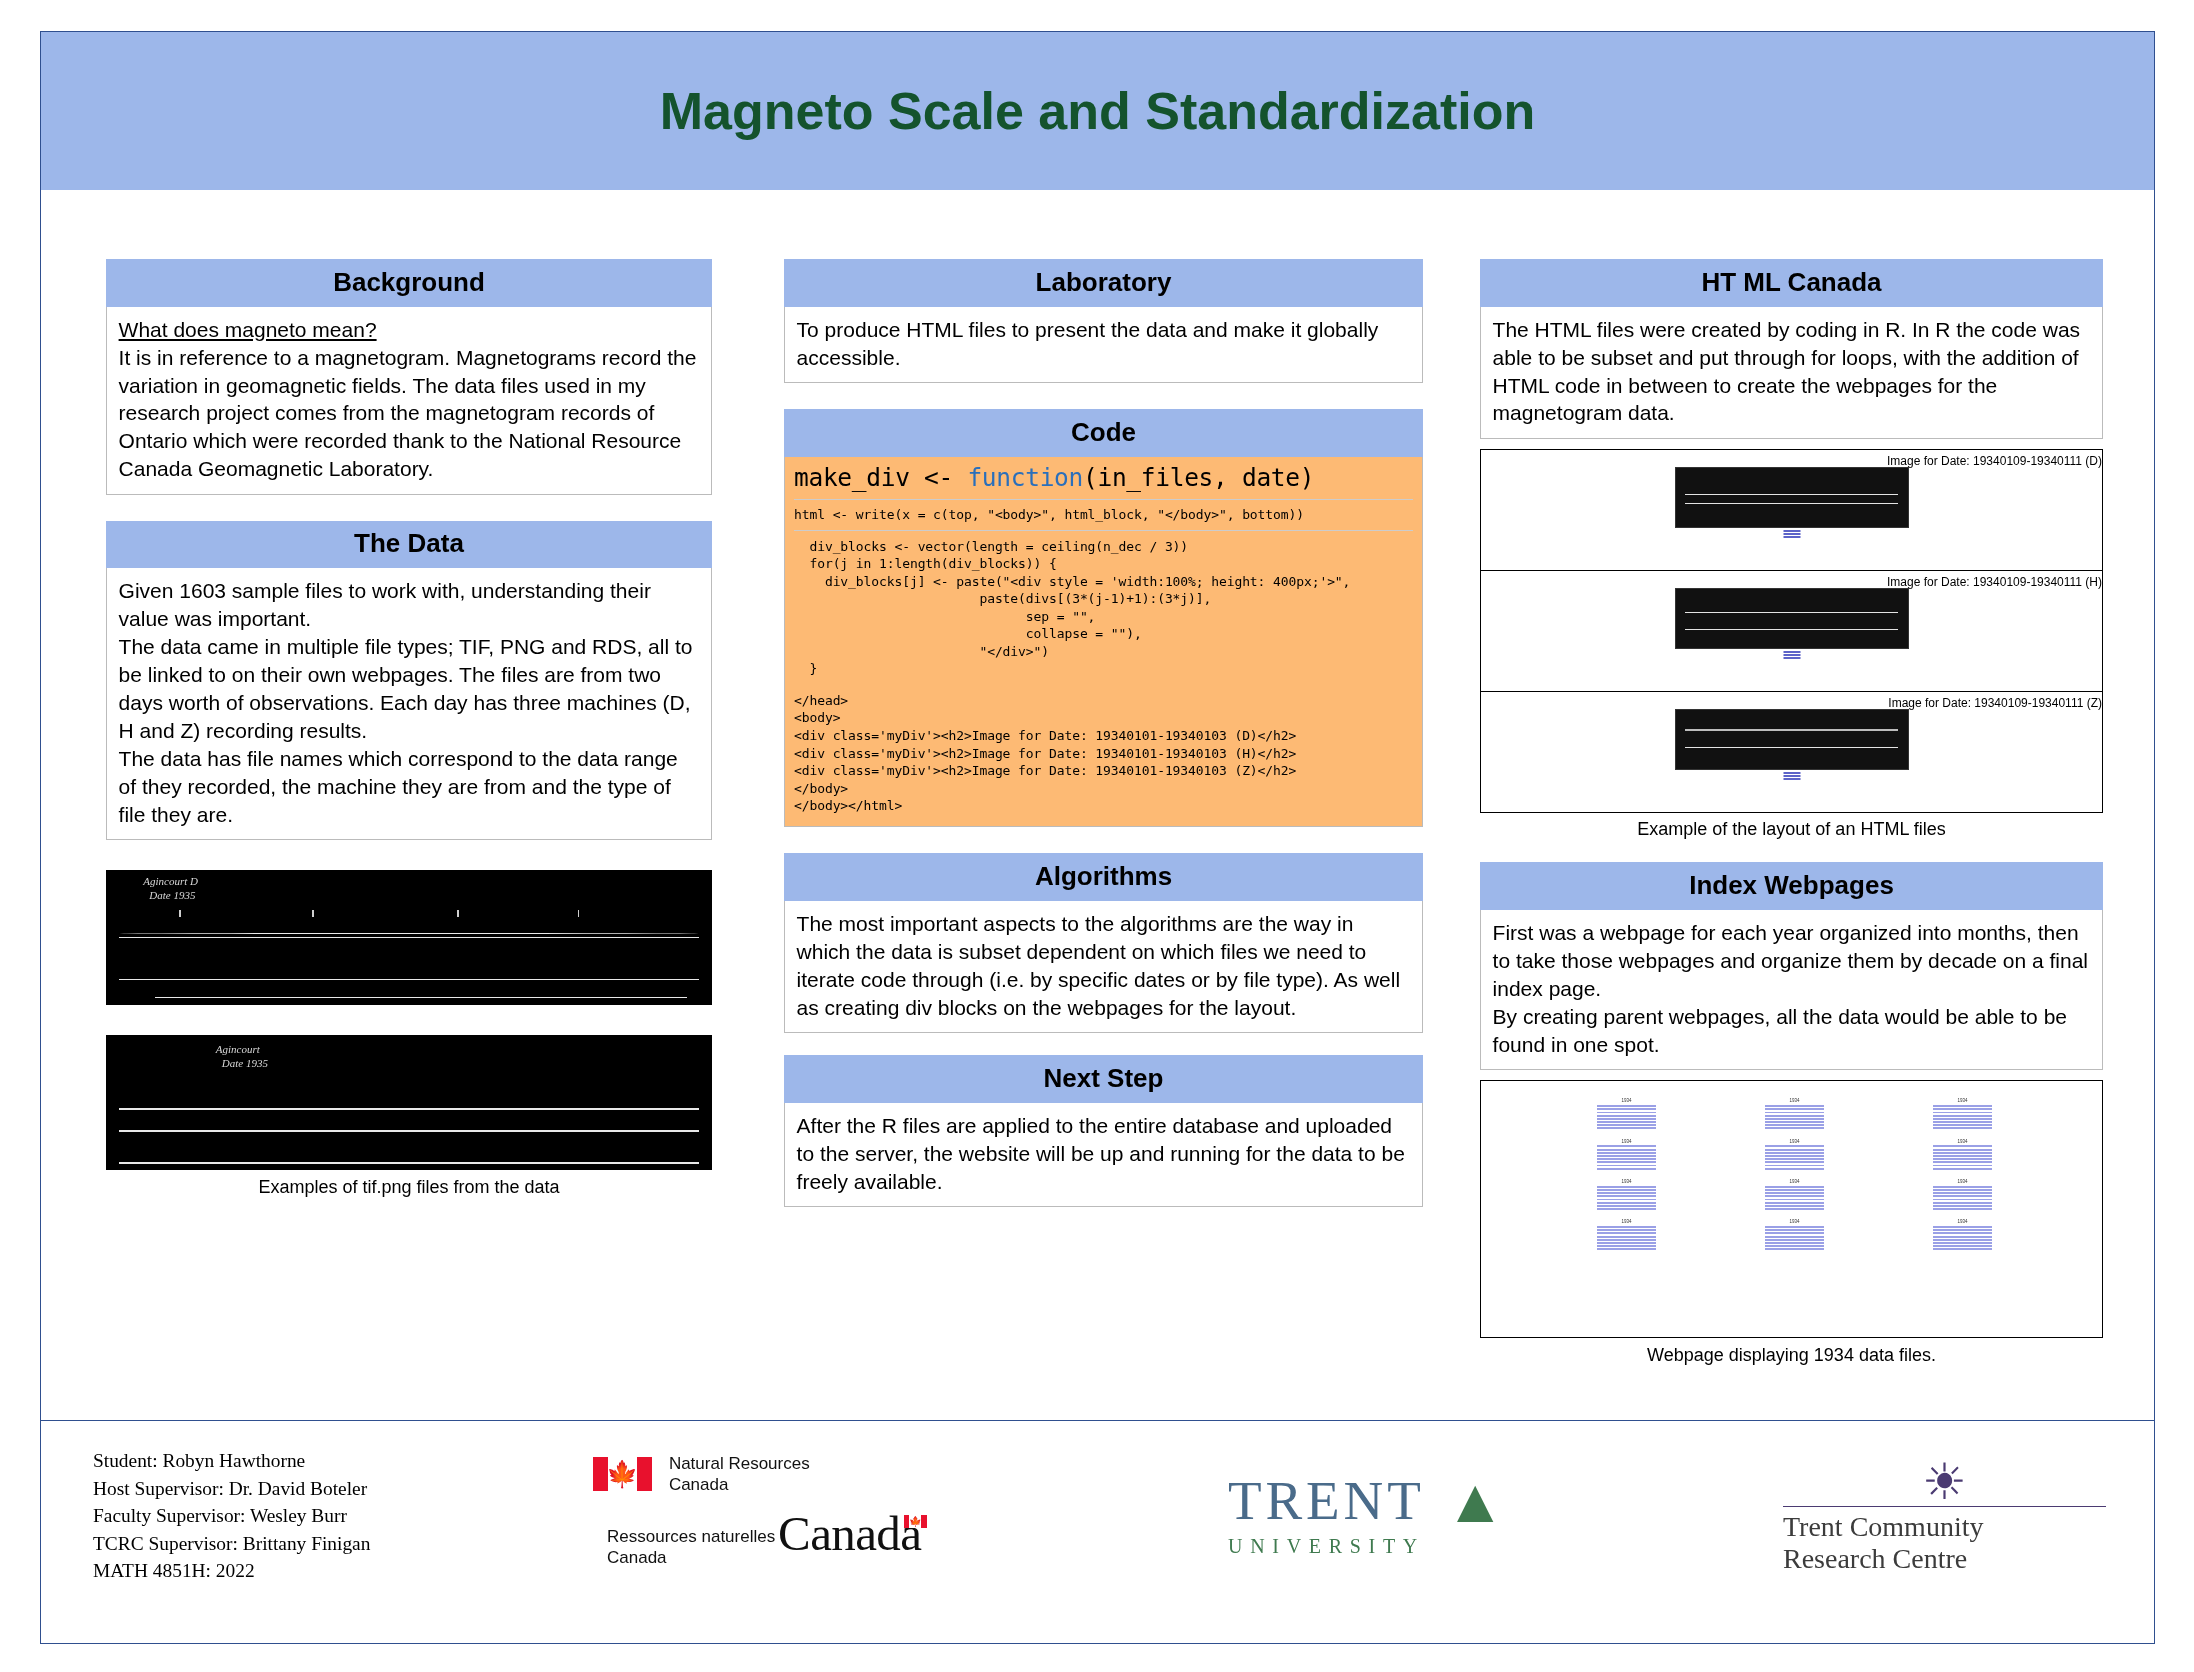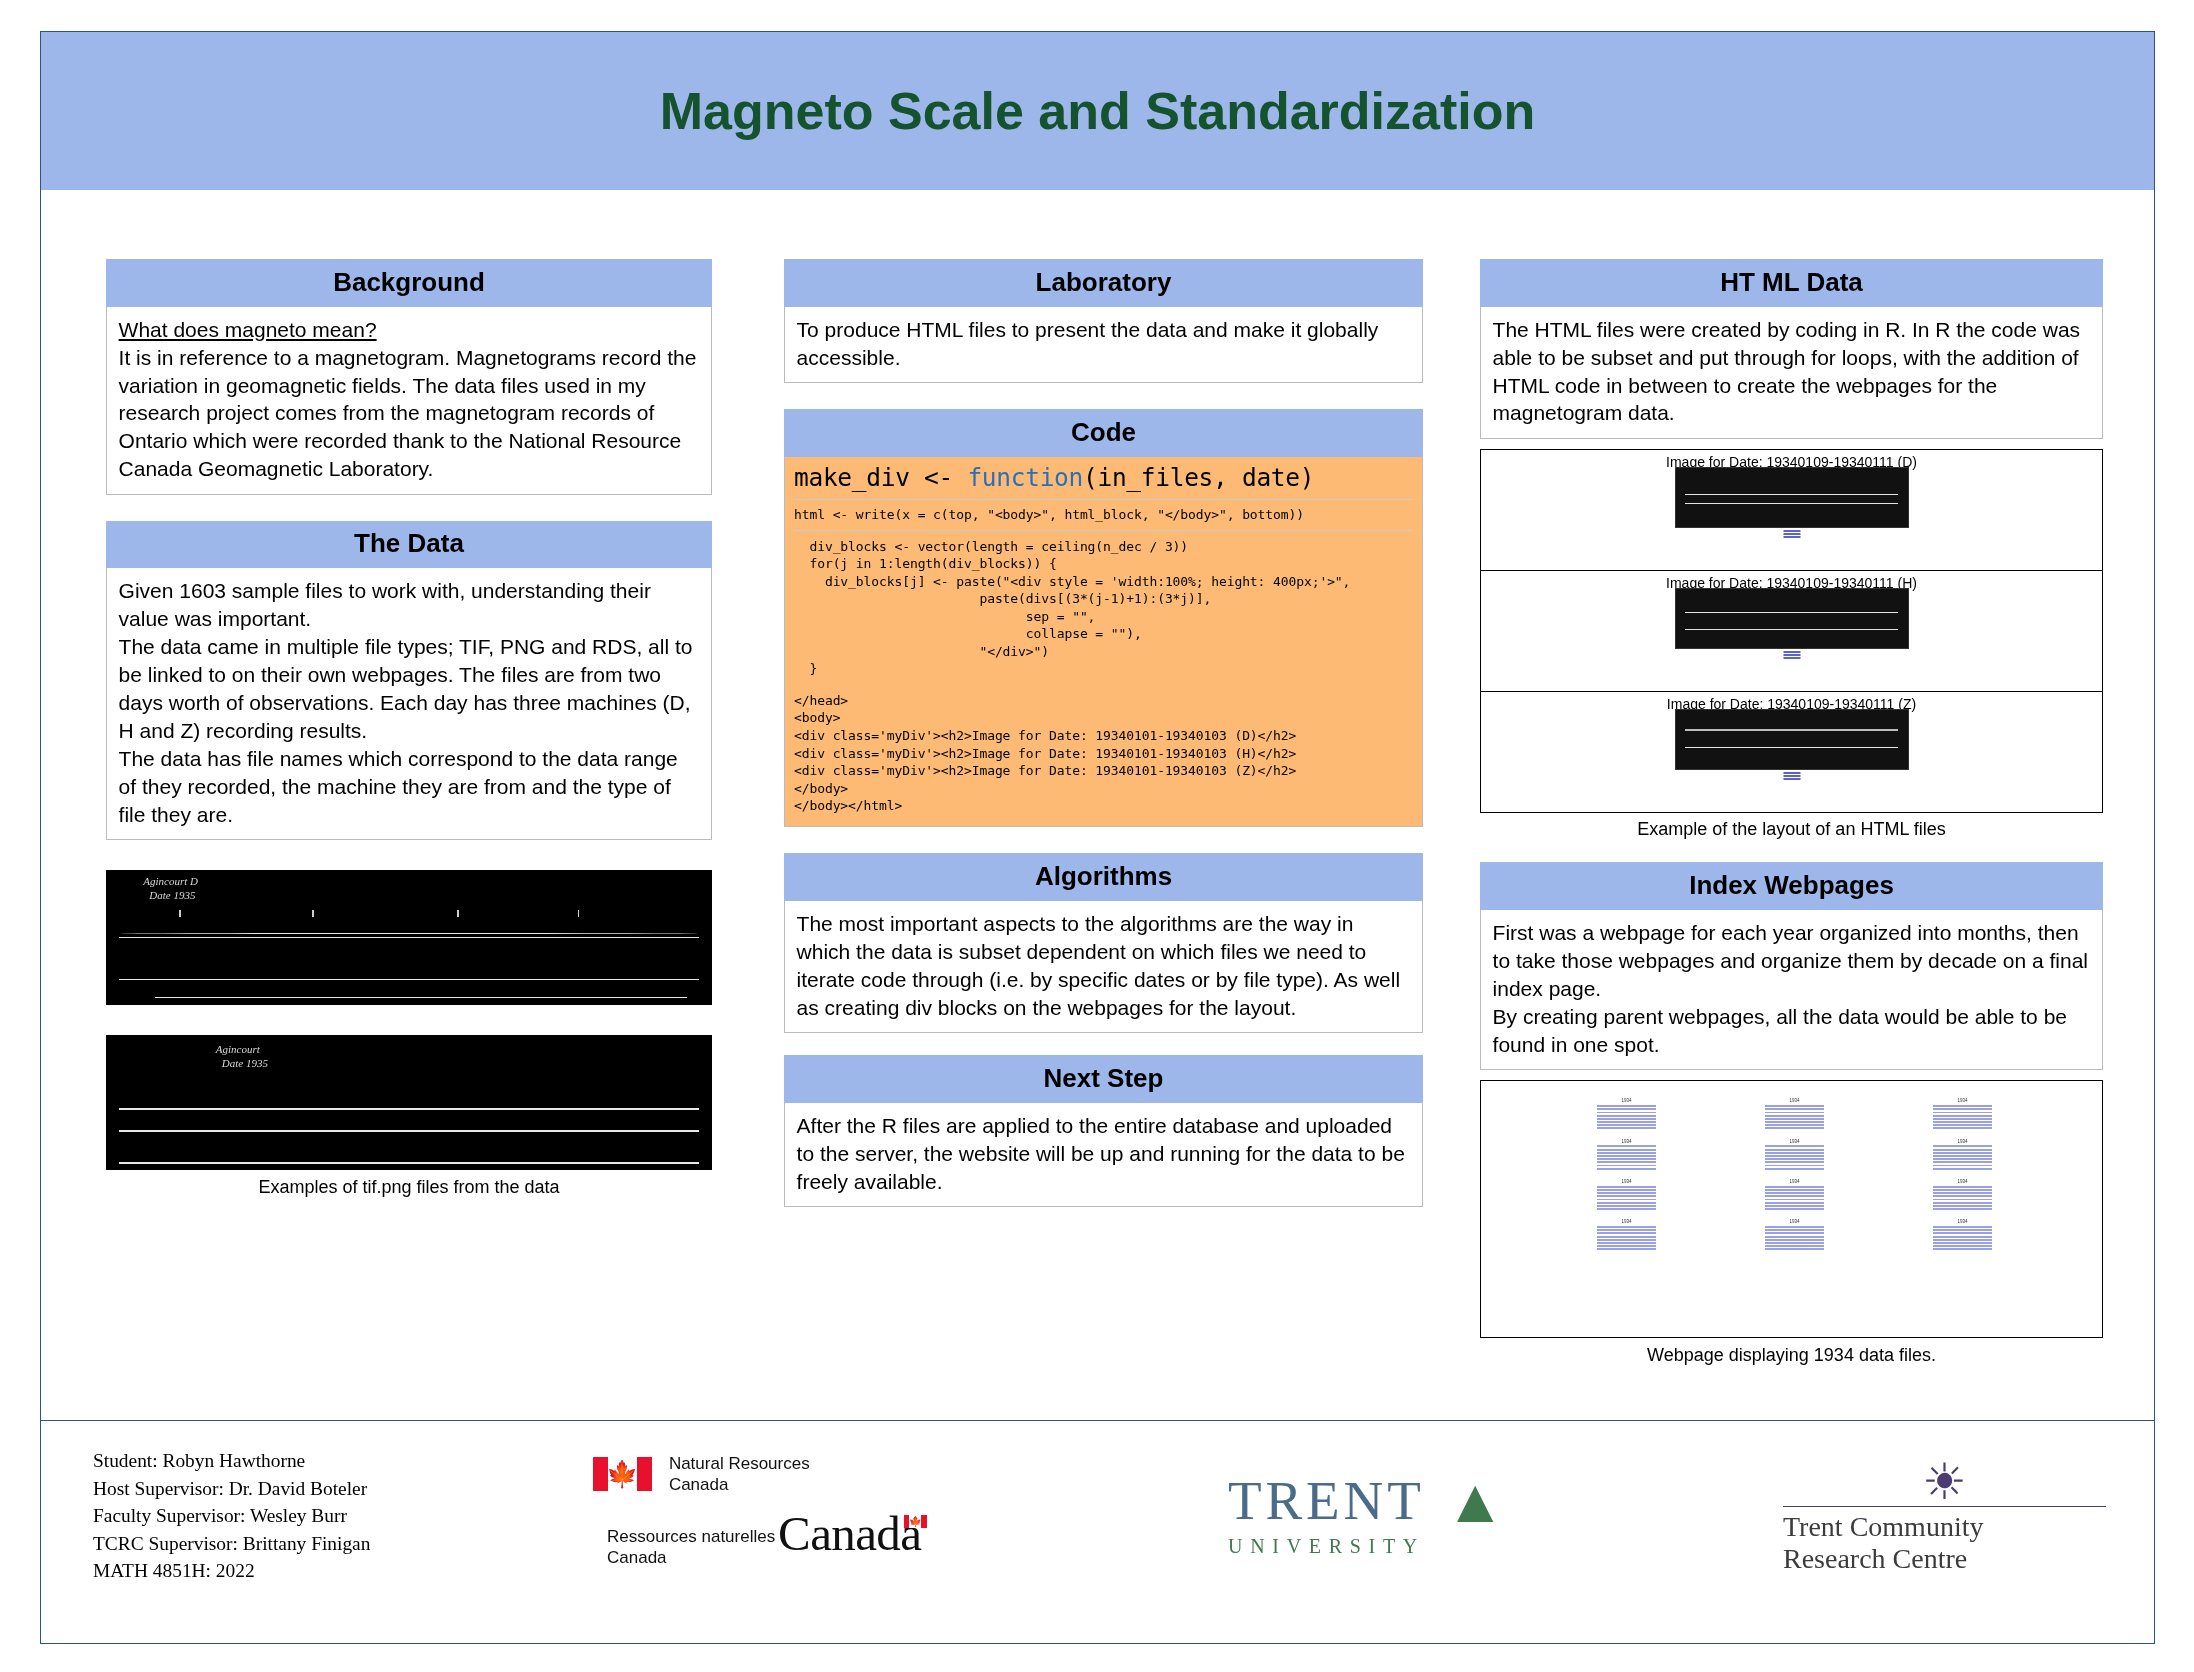--- a/index.html
+++ b/index.html
@@ -164,22 +164,22 @@
     box-sizing: border-box;
     padding: 0;
   }
   .htmlfig .row {
     border-bottom: 0.6px solid #000000;
     height: 120px;
     position: relative;
   }
   .htmlfig .row:last-child { border-bottom: none; }
   .htmlfig .rowtitle {
-    text-align: center;
-    font-size: 14px;
+    text-align: right;
+    font-size: 12px;
     padding-top: 3.9px;
     color: #000;
   }
   .htmlfig .thumb {
     position: absolute;
     left: 50%;
     transform: translateX(-50%);
     top: 17px;
     width: 232px;
     height: 59px;
@@ -481,21 +481,21 @@
           <div class="section-header">Next Step</div>
           <div class="section-body">
             <p>After the R files are applied to the entire database and uploaded to the server, the website will be up and running for the data to be freely available.</p>
           </div>
         </div>
       </div>
 
       <div class="col col-3">
 
         <div>
-          <div class="section-header">HT ML Data</div>
+          <div class="section-header">HT ML Canada</div>
           <div class="section-body">
             <p>The HTML files were created by coding in R.  In R the code was able to be subset and put through for loops, with the addition of HTML code in between to create the webpages for the magnetogram data.</p>
           </div>
 
           <div class="spacer-16"></div>
 
           <div class="htmlfig">
             <div class="row">
               <div class="rowtitle">Image for Date: 19340109-19340111 (D)</div>
               <div class="thumb">

